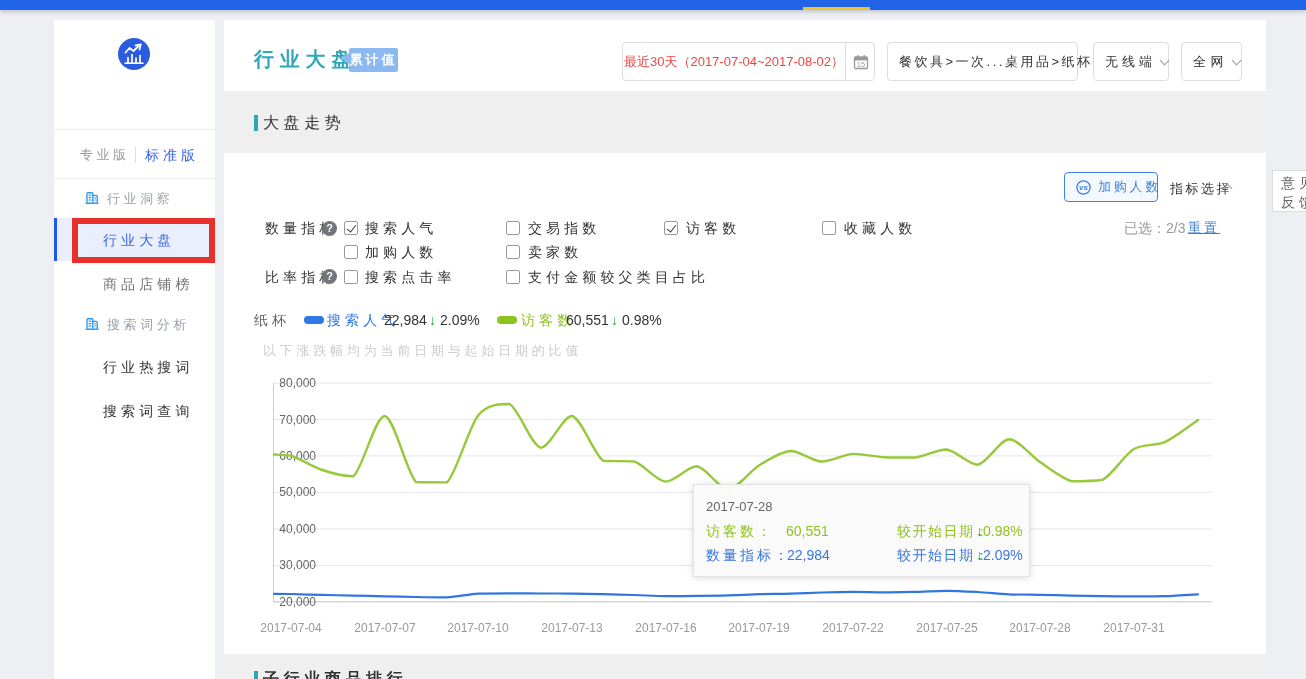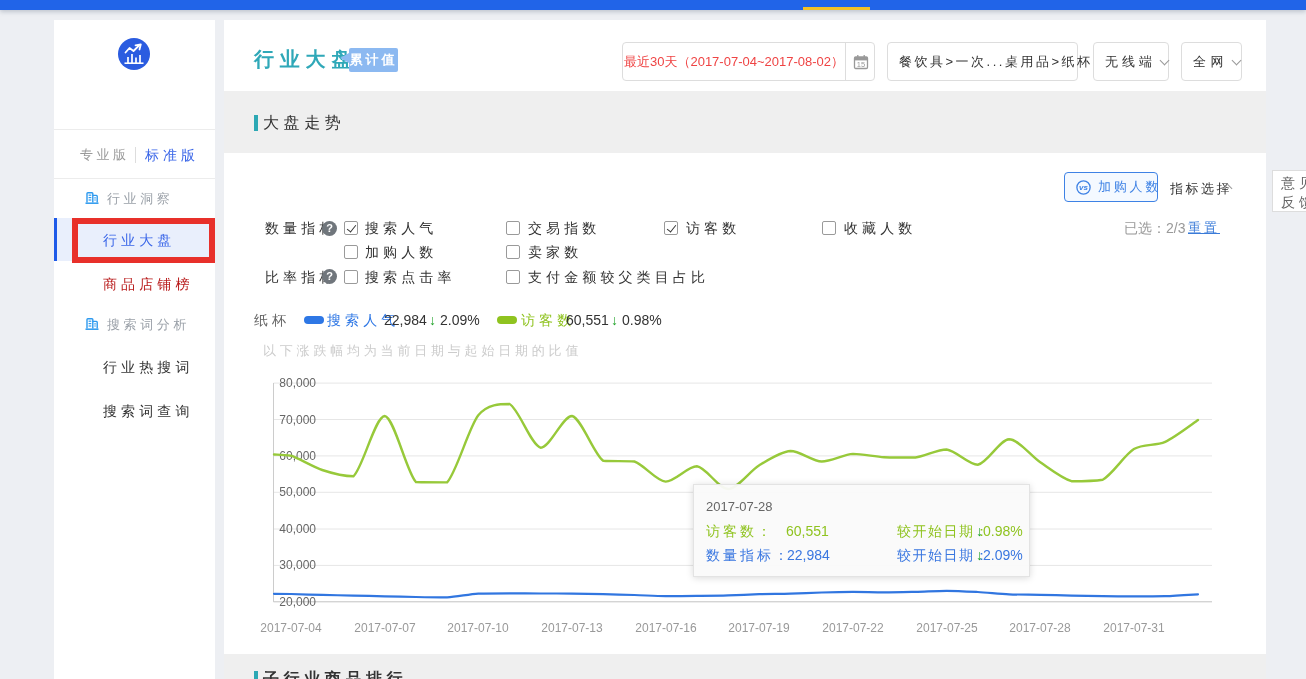--- a/index.html
+++ b/index.html
@@ -42,21 +42,21 @@
 <line x1="3.6" y1="8" x2="6.3" y2="8" stroke="#2e9aef" stroke-width="1.2"></line>
 <line x1="9.3" y1="5.8" x2="10.8" y2="5.8" stroke="#2e9aef" stroke-width="1.2"></line>
 <line x1="9.3" y1="8" x2="10.8" y2="8" stroke="#2e9aef" stroke-width="1.2"></line>
 <line x1="0.5" y1="11.2" x2="13.5" y2="11.2" stroke="#2e9aef" stroke-width="1.5"></line>
 </svg>
 <div class="a" style="left:107px;top:191px;font-size:13px;color:#9aa0a8;line-height:15px;letter-spacing:3.6px">行业洞察</div>
 <div class="a" style="left:54px;top:218px;width:161px;height:43px;background:#e9effc"></div>
 <div class="a" style="left:54px;top:218px;width:3px;height:43px;background:#1e5ae8"></div>
 <div class="a" style="left:103px;top:233px;font-size:14px;color:#3a66e8;line-height:15px;letter-spacing:4.1px">行业大盘</div>
 <div class="a" style="left:72px;top:218px;width:143px;height:45px;border:6px solid #e8302a"></div>
-<div class="a" style="left:103px;top:277px;font-size:14px;color:#b91c1c;line-height:15px;letter-spacing:4.1px">商品店铺榜</div>
+<div class="a" style="left:103px;top:277px;font-size:14px;color:#737373;line-height:15px;letter-spacing:4.1px">商品店铺榜</div>
 <svg class="a" style="left:85px;top:318px" width="14" height="12" viewBox="0 0 14 12">
 <path d="M2 10.5 V1.6 Q2 0.8 2.8 0.8 H7 Q7.8 0.8 7.8 1.6 V10.5" fill="none" stroke="#2e9aef" stroke-width="1.4"></path>
 <path d="M7.8 3.4 H11.4 Q12.2 3.4 12.2 4.2 V10.5" fill="none" stroke="#2e9aef" stroke-width="1.4"></path>
 <line x1="3.6" y1="3.2" x2="6.3" y2="3.2" stroke="#2e9aef" stroke-width="1.2"></line>
 <line x1="3.6" y1="5.6" x2="6.3" y2="5.6" stroke="#2e9aef" stroke-width="1.2"></line>
 <line x1="3.6" y1="8" x2="6.3" y2="8" stroke="#2e9aef" stroke-width="1.2"></line>
 <line x1="9.3" y1="5.8" x2="10.8" y2="5.8" stroke="#2e9aef" stroke-width="1.2"></line>
 <line x1="9.3" y1="8" x2="10.8" y2="8" stroke="#2e9aef" stroke-width="1.2"></line>
 <line x1="0.5" y1="11.2" x2="13.5" y2="11.2" stroke="#2e9aef" stroke-width="1.5"></line>
 </svg>

